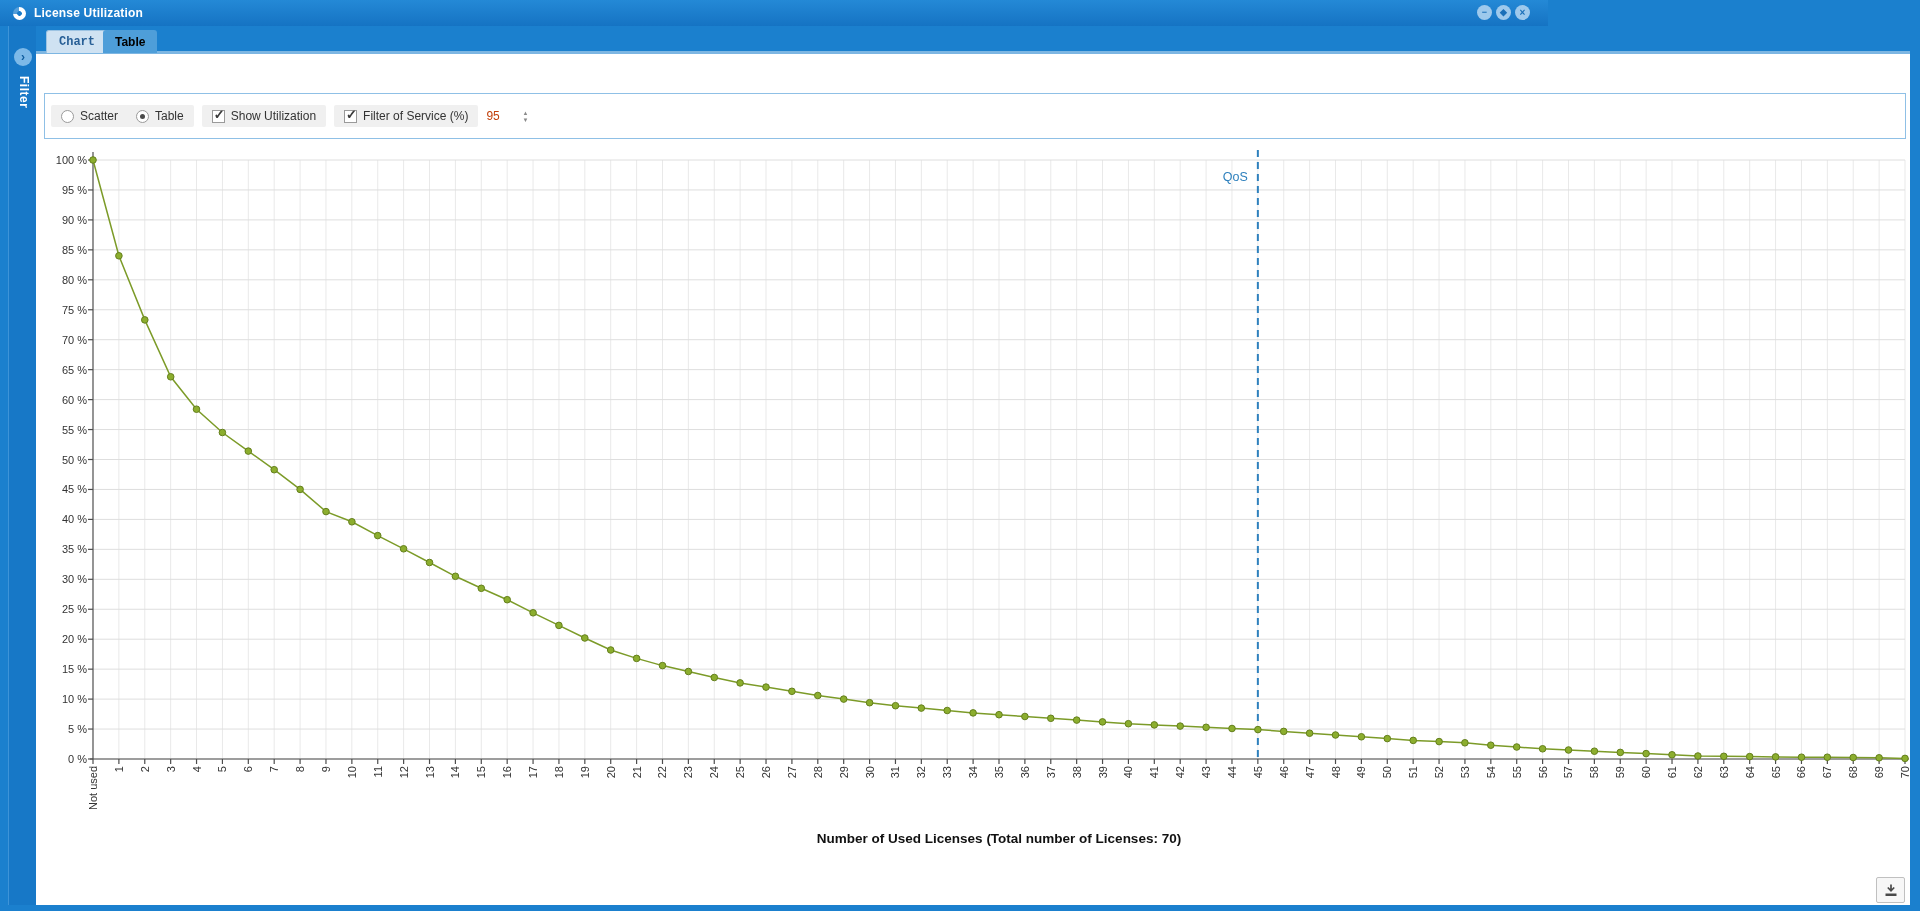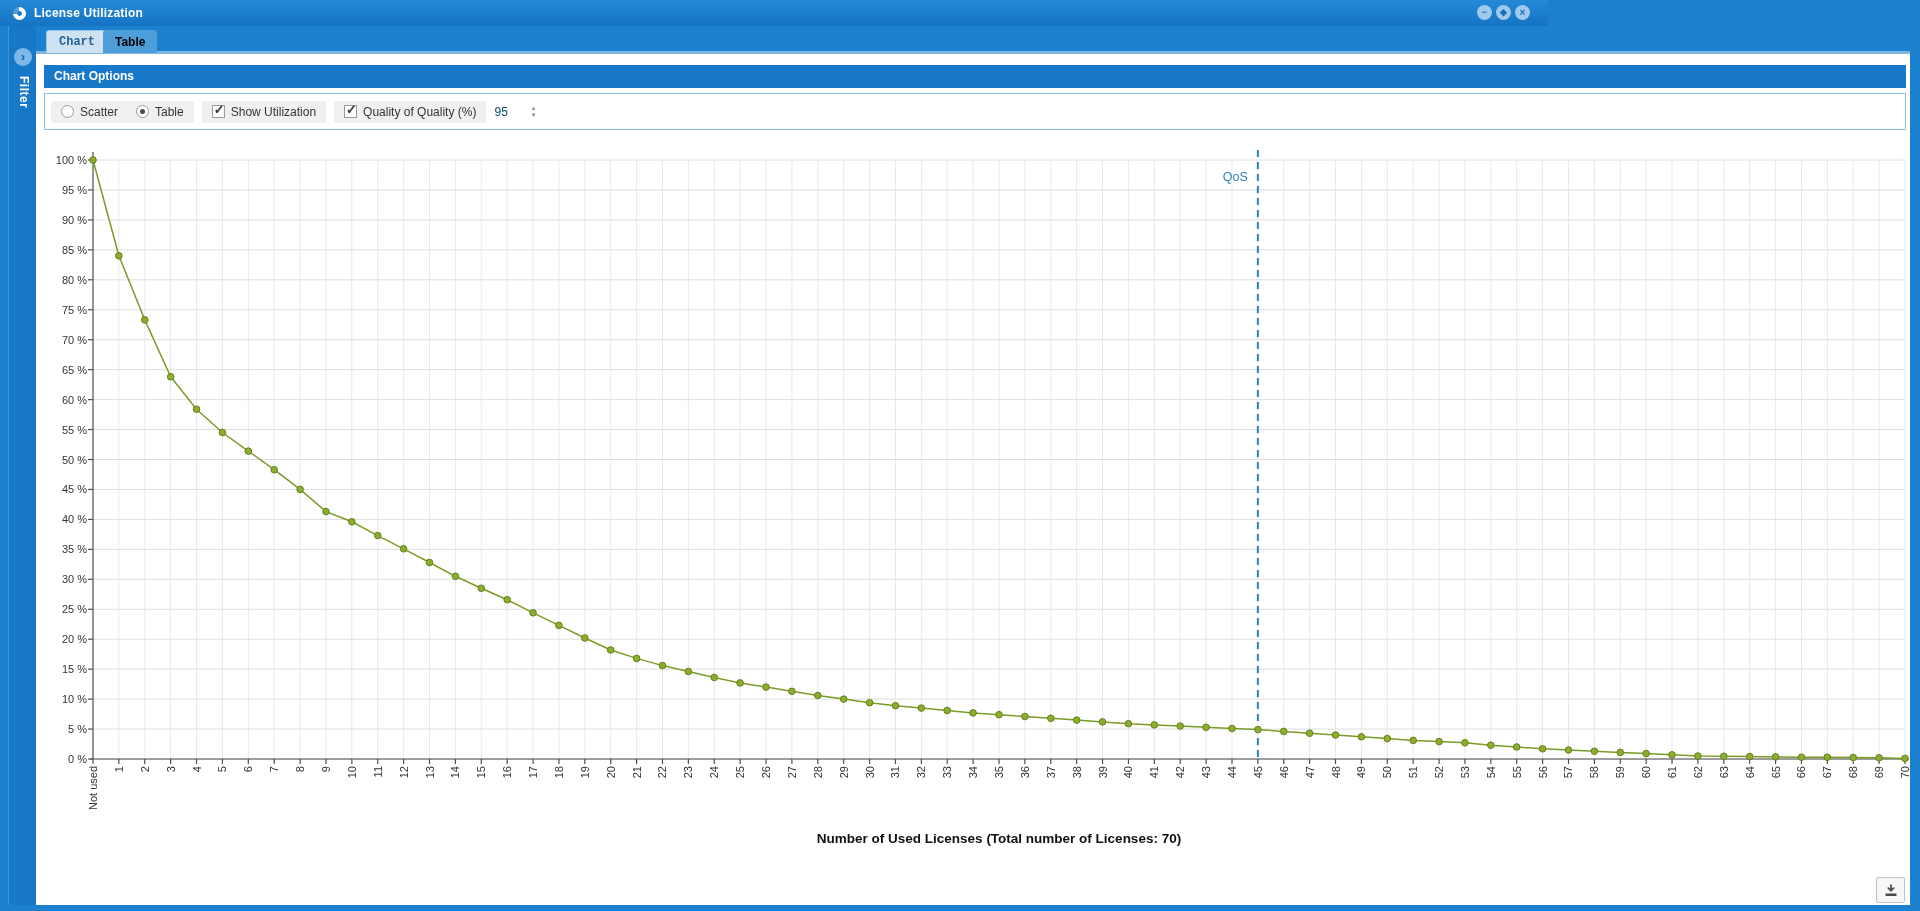--- a/index.html
+++ b/index.html
@@ -36,34 +36,34 @@
   .tab{position:absolute;top:30px;height:23px;border-radius:3px 3px 0 0;
     font-size:12px;font-weight:bold;display:flex;align-items:center;justify-content:center;
     padding:0 12px;cursor:pointer;}
   .tab.active{left:46px;background:#cfe2f2;color:#275f96;border:1px solid #9cc3e2;border-bottom:none;font-family:Liberation Mono, monospace;}
   .tab.inactive{left:103px;background:#4e9ed9;color:#000000;}
 
   
   .panel{position:absolute;left:36px;top:54px;width:1874px;height:851px;background:#fff;}
   .options-header{position:absolute;left:44px;top:65px;width:1862px;height:23px;background:#1879ca;
     color:#fff;font-size:12px;font-weight:bold;line-height:23px;padding-left:10px;}
-  .toolbar{position:absolute;left:44px;top:93px;width:1862px;height:37px;background:#fff;
+  .toolbar{position:absolute;left:44px;top:93px;width:1862px;height:46px;background:#fff;
     border:1px solid #8fc0e6;display:flex;align-items:center;}
   .seg{background:#f0f0f0;border-radius:2px;height:22px;display:flex;align-items:center;
     padding:0 10px;margin-left:8px;gap:6px;}
   .seg:first-child{margin-left:6px;}
   .opt-label{font-size:12px;color:#333;cursor:pointer;white-space:nowrap;}
   .radio{width:13px;height:13px;border-radius:50%;border:1px solid #9a9a9a;background:#fff;
     position:relative;cursor:pointer;flex:0 0 auto;}
   .radio.selected::after{content:"";position:absolute;left:3px;top:3px;width:5px;height:5px;
     border-radius:50%;background:#4a4a4a;}
   .checkbox{width:13px;height:13px;border:1px solid #9a9a9a;background:#fff;position:relative;
     cursor:pointer;flex:0 0 auto;color:#3a3a3a;}
   .checkbox .tick{position:absolute;left:1px;top:-4px;font-size:13px;font-weight:bold;}
-  .qos-value{font-size:12px;color:#0c4a6e;margin-left:8px;min-width:22px;cursor:text;}
+  .qos-value{font-size:12px;color:#c2410c;margin-left:8px;min-width:22px;cursor:text;}
   .spinner{display:flex;flex-direction:column;margin-left:14px;gap:3px;}
   .spin-btn{font-size:6px;color:#8a8a8a;line-height:4px;cursor:pointer;}
 
   
   .chart-svg{position:absolute;left:0;top:0;width:1920px;height:911px;pointer-events:none;}
 
   
   .download-btn{position:absolute;left:1876px;top:877px;width:29px;height:26px;background:#f7f7f7;
     border:1px solid #c0c0c0;border-radius:2px;display:flex;align-items:center;justify-content:center;
     cursor:pointer;}
@@ -88,40 +88,39 @@
     <div class="filter-label">Filter</div>
   </div>
   <div class="splitter-handle"></div>
 
   <div class="panel"></div>
 
   <div class="tabbar-underline"></div>
   <div class="tab active">Chart</div>
   <div class="tab inactive">Table</div>
 
-  <div class="options-header">Chart Options</div>
   <div class="toolbar">
     <div class="seg">
       <span class="radio"></span>
       <span class="opt-label">Scatter</span>
       <span style="width:6px"></span>
       <span class="radio selected"></span>
       <span class="opt-label">Table</span>
     </div>
     <div class="seg">
       <span class="checkbox">
           <span class="tick">✓</span>
         </span>
       <span class="opt-label">Show Utilization</span>
     </div>
     <div class="seg">
       <span class="checkbox">
           <span class="tick">✓</span>
         </span>
-      <span class="opt-label">Quality of Quality (%)</span>
+      <span class="opt-label">Filter of Service (%)</span>
     </div>
     <div class="qos-value">95</div>
     <div class="spinner">
       <span class="spin-btn">▲</span>
       <span class="spin-btn">▼</span>
     </div>
   </div>
 
   <svg id="chart-svg" class="chart-svg" viewBox="0 0 1920 911">
       <line x1="118.88571428571429" y1="160" x2="118.88571428571429" y2="759" stroke="#e9e9e9" stroke-width="1"></line>

